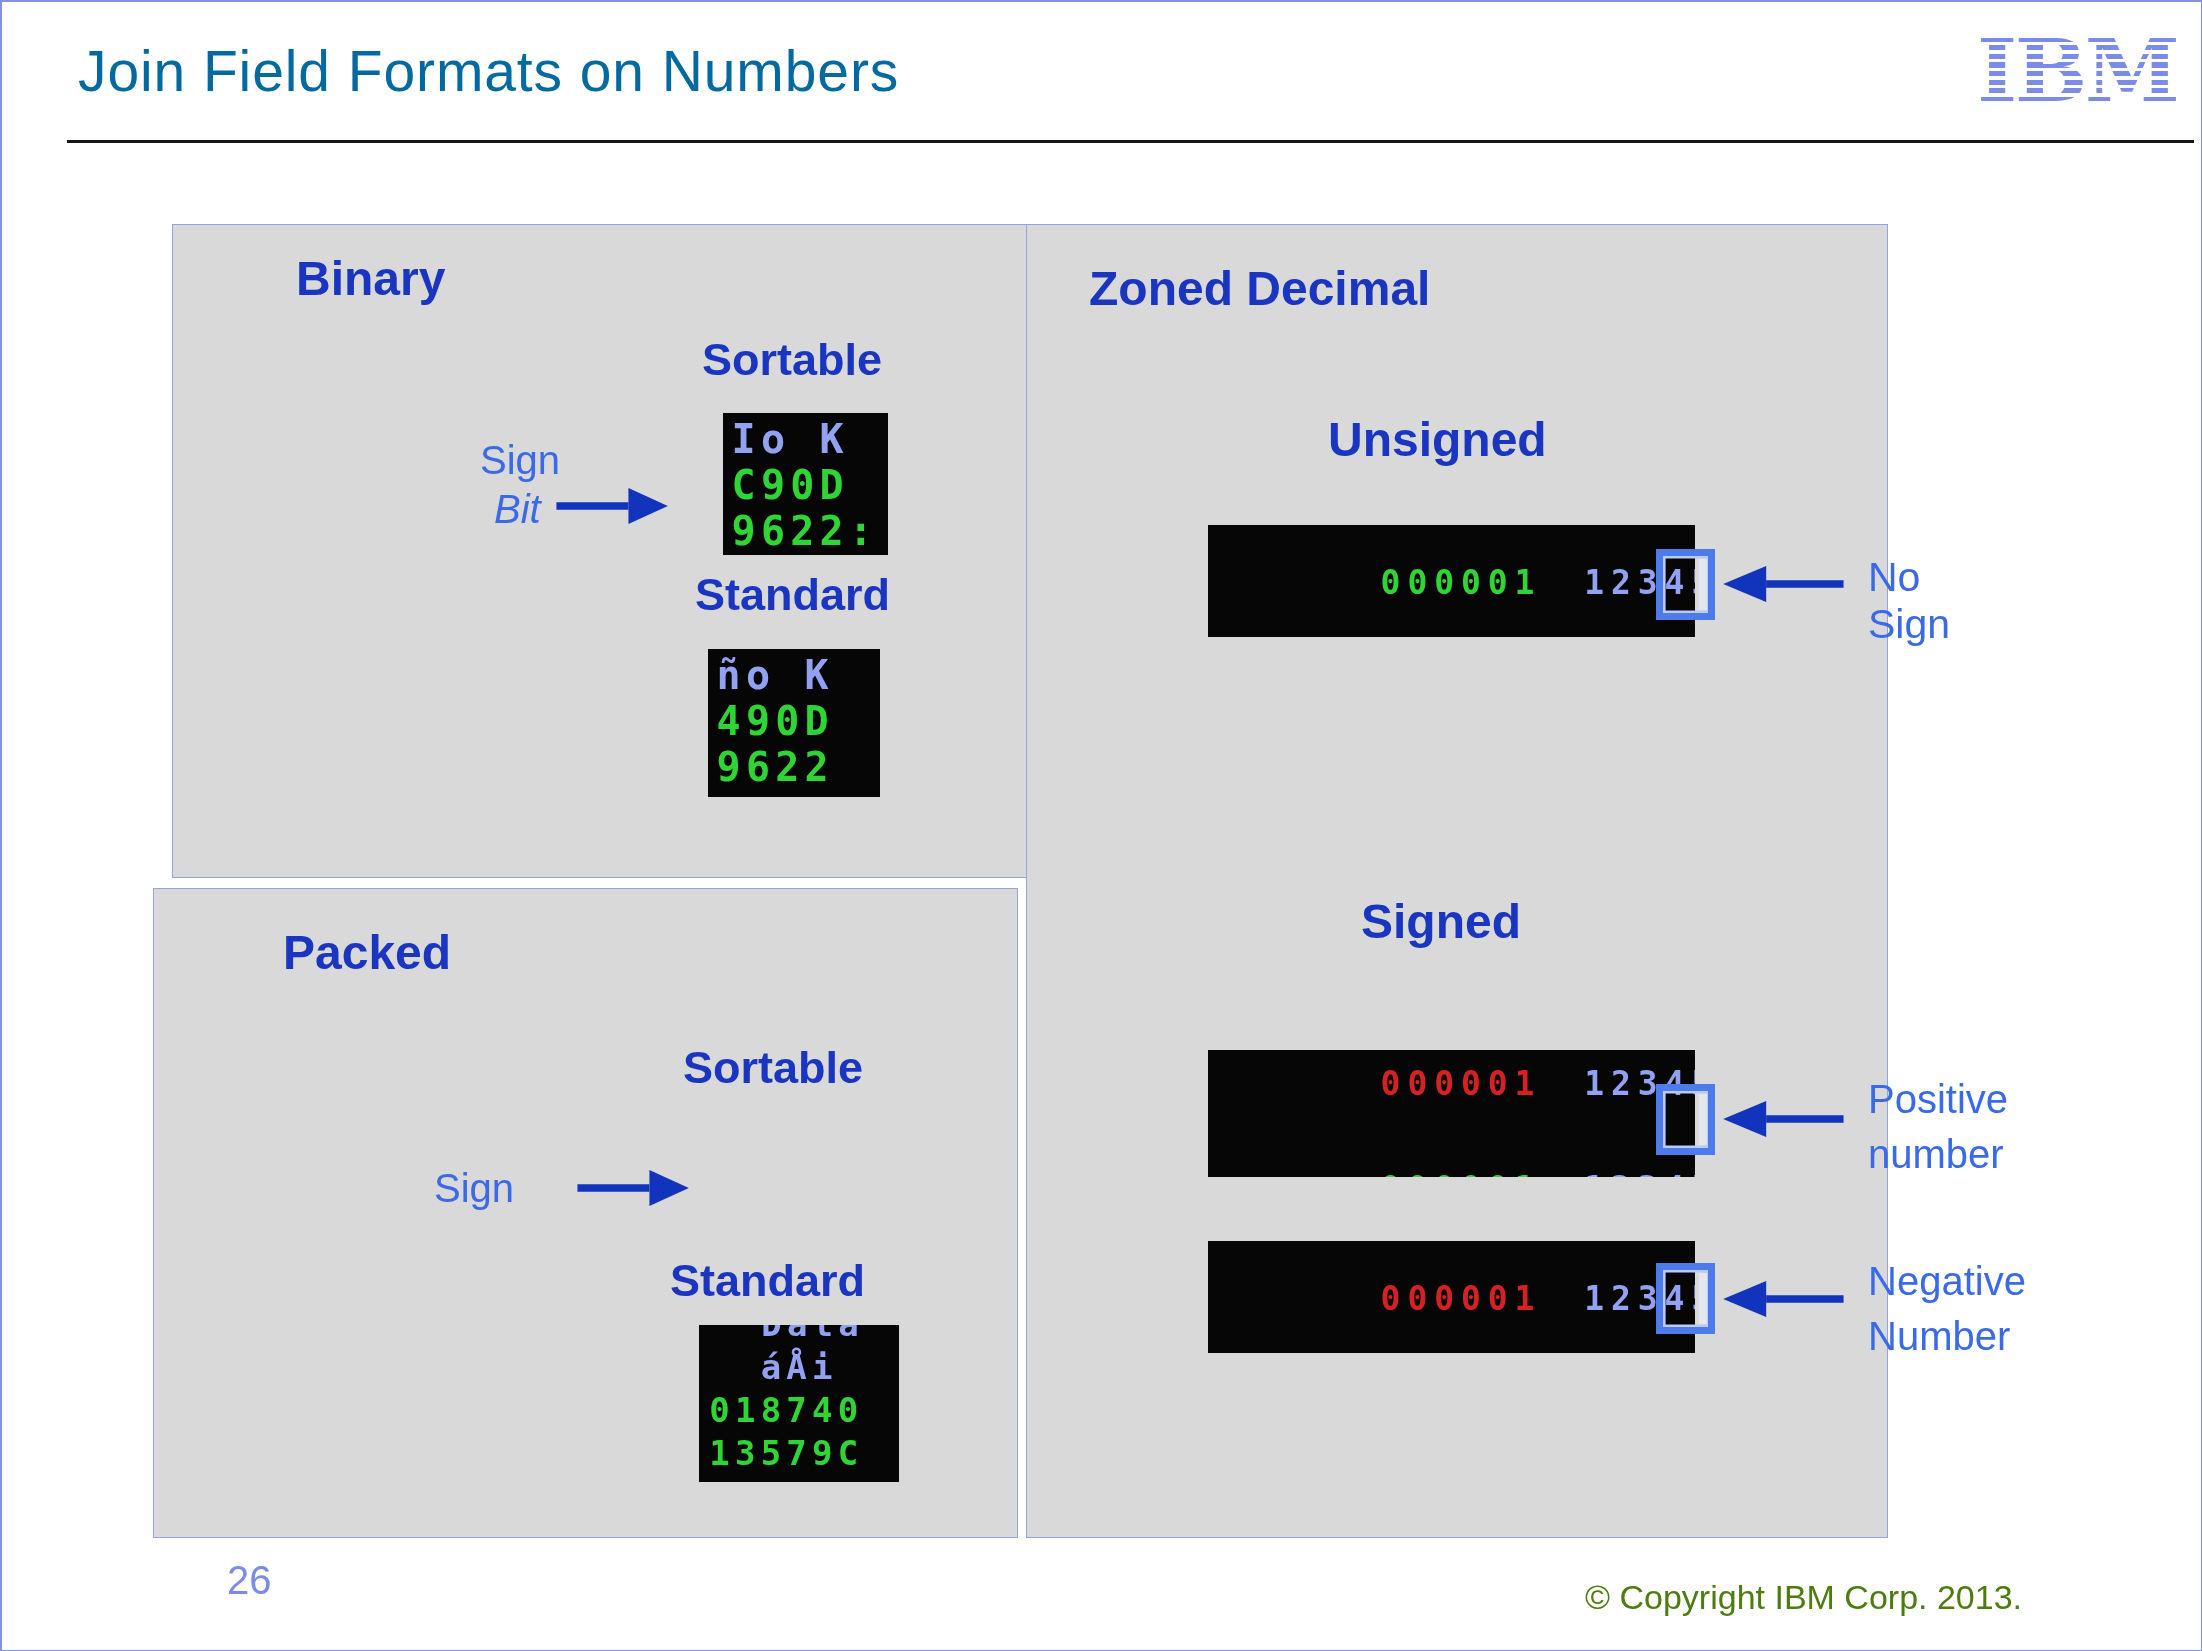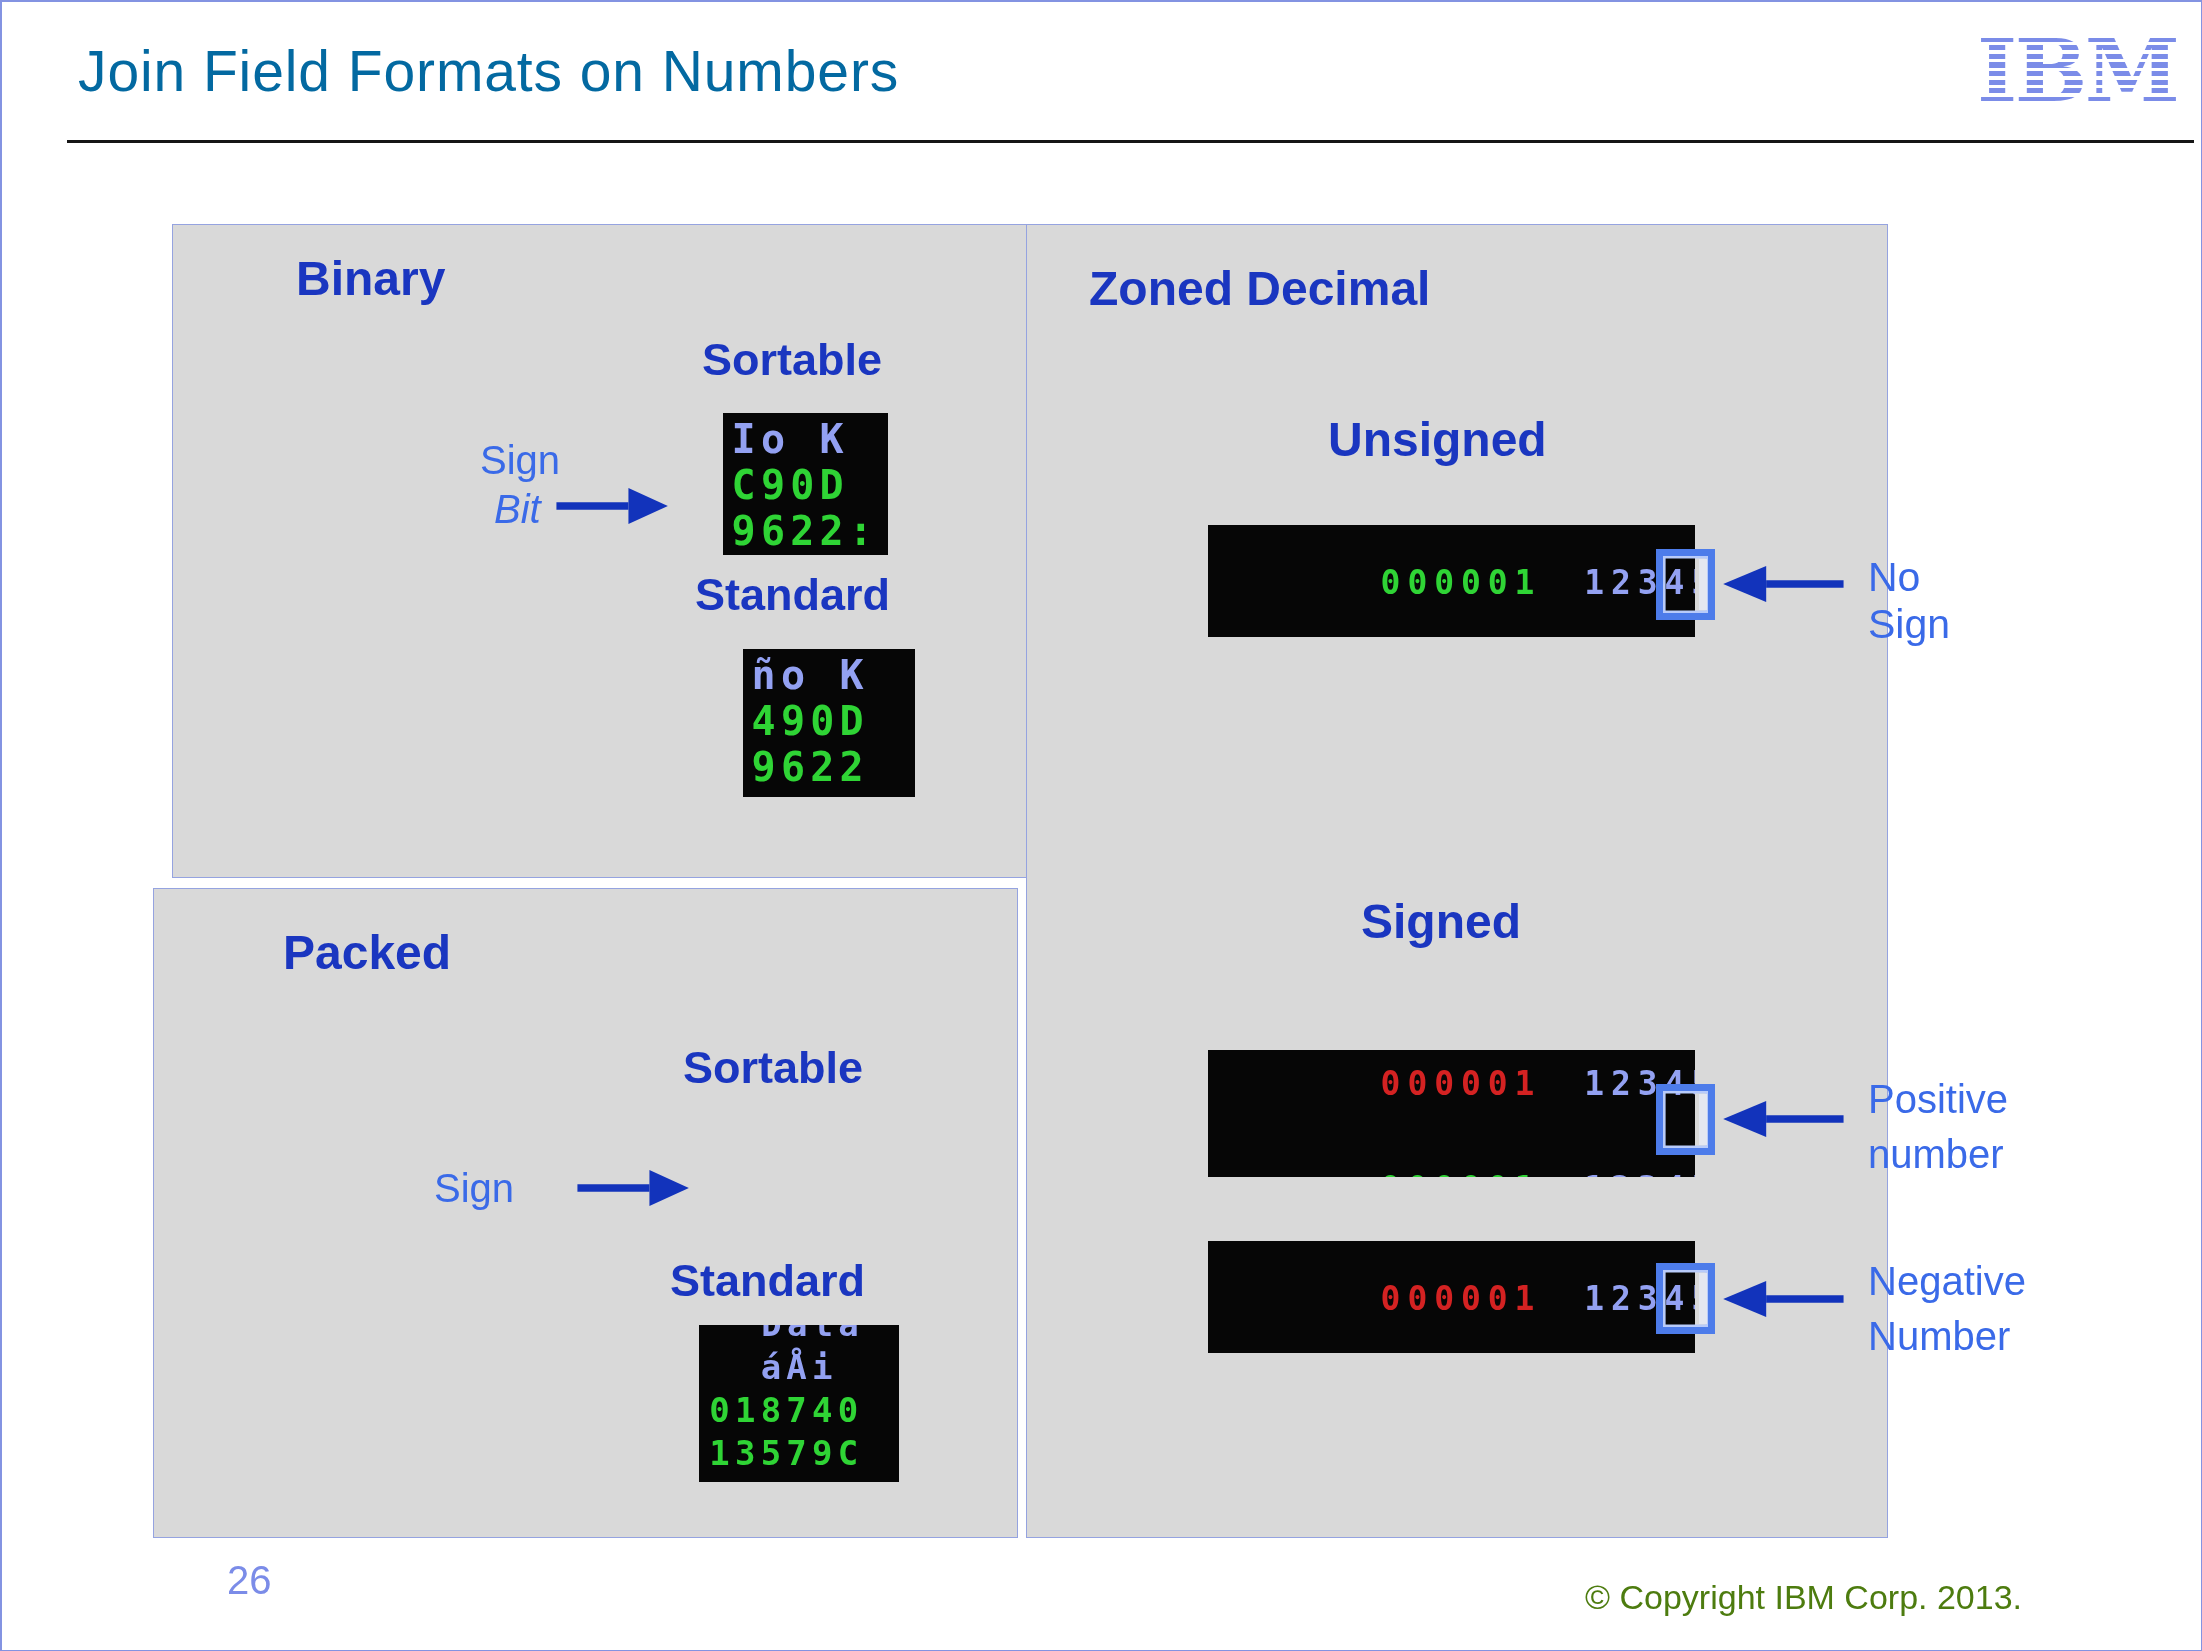--- a/index.html
+++ b/index.html
@@ -68,21 +68,21 @@
     <div class="abs lbl" style="left:307px;top:213px;">Sign</div>
     <div class="abs lbl italic" style="left:321px;top:262px;">Bit</div>
   </div>
 
   <div class="abs term small-term" style="left:721px;top:411px;width:165px;height:142px;">
     <div class="trow tblue">Io K</div>
     <div class="trow tgreen">C90D</div>
     <div class="trow tgreen">9622:</div>
   </div>
 
-  <div class="abs term small-term" style="left:706px;top:647px;width:172px;height:148px;margin-left:35px;">
+  <div class="abs term small-term" style="left:706px;top:647px;width:172px;height:148px;">
     <div class="trow tblue">ño K</div>
     <div class="trow tgreen">490D</div>
     <div class="trow tgreen">9622</div>
   </div>
 
   <svg class="arrow" style="left:551px;top:478px;" width="120" height="52" viewBox="0 0 140 60">
     <line x1="4" y1="30" x2="88" y2="30"></line>
     <polygon points="88,9 88,51 134,30"></polygon>
   </svg>
 

